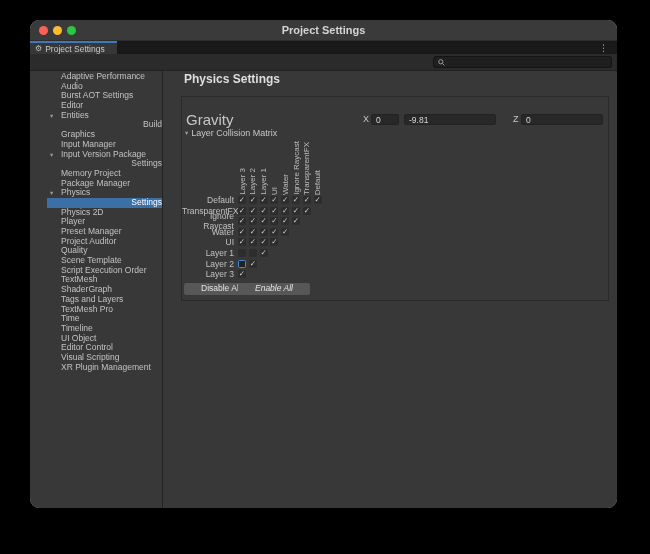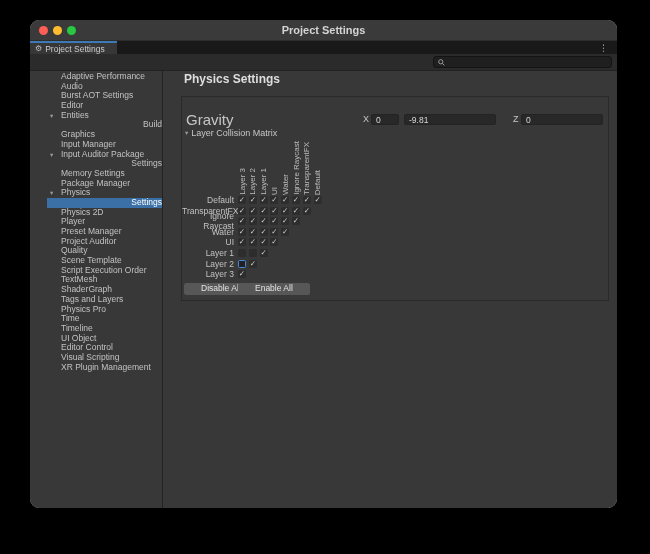--- a/index.html
+++ b/index.html
@@ -115,27 +115,27 @@
           <span>Build</span>
         </div>
         <div class="sb-row">
           <span>Graphics</span>
         </div>
         <div class="sb-row">
           <span>Input Manager</span>
         </div>
         <div class="sb-row fold">
           <span class="tri">▾</span>
-          <span>Input Auditor Package</span>
+          <span>Input Version Package</span>
         </div>
         <div class="sb-row child">
           <span>Settings</span>
         </div>
         <div class="sb-row">
-          <span>Memory Settings</span>
+          <span>Memory Project</span>
         </div>
         <div class="sb-row">
           <span>Package Manager</span>
         </div>
         <div class="sb-row fold">
           <span class="tri">▾</span>
           <span>Physics</span>
         </div>
         <div class="sb-row child sel">
           <span>Settings</span>
@@ -164,21 +164,21 @@
         <div class="sb-row">
           <span>TextMesh</span>
         </div>
         <div class="sb-row">
           <span>ShaderGraph</span>
         </div>
         <div class="sb-row">
           <span>Tags and Layers</span>
         </div>
         <div class="sb-row">
-          <span>Physics Pro</span>
+          <span>TextMesh Pro</span>
         </div>
         <div class="sb-row">
           <span>Time</span>
         </div>
         <div class="sb-row">
           <span>Timeline</span>
         </div>
         <div class="sb-row">
           <span>UI Object</span>
         </div>
@@ -291,19 +291,19 @@
             </div>
             <div class="mrow" style="top: 171.85px;">
               <div class="mrow-label">Layer 3</div>
               <div class="cells">
                 <div class="cb">✓</div>
               </div>
             </div>
           </div>
         <div id="mbtns">
             <button class="mx-btn" style="position: absolute; left: 2px; top: 186px;">Disable All</button>
-            <button class="mx-btn" style="position: absolute; left: 56px; top: 186px;">Enable All</button>
+            <button class="mx-btn" style="position: absolute; left: 56px; top: 186px; font-style: italic;">Enable All</button>
           </div>
       </div>
     </div>
   </div>
 
 </div>
 
 </body></html>

